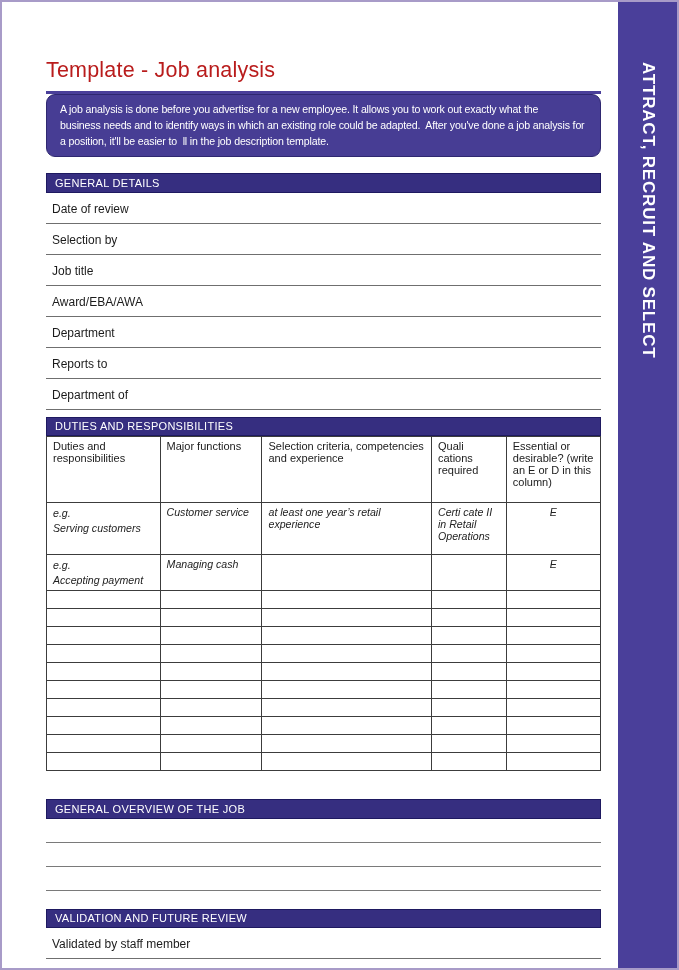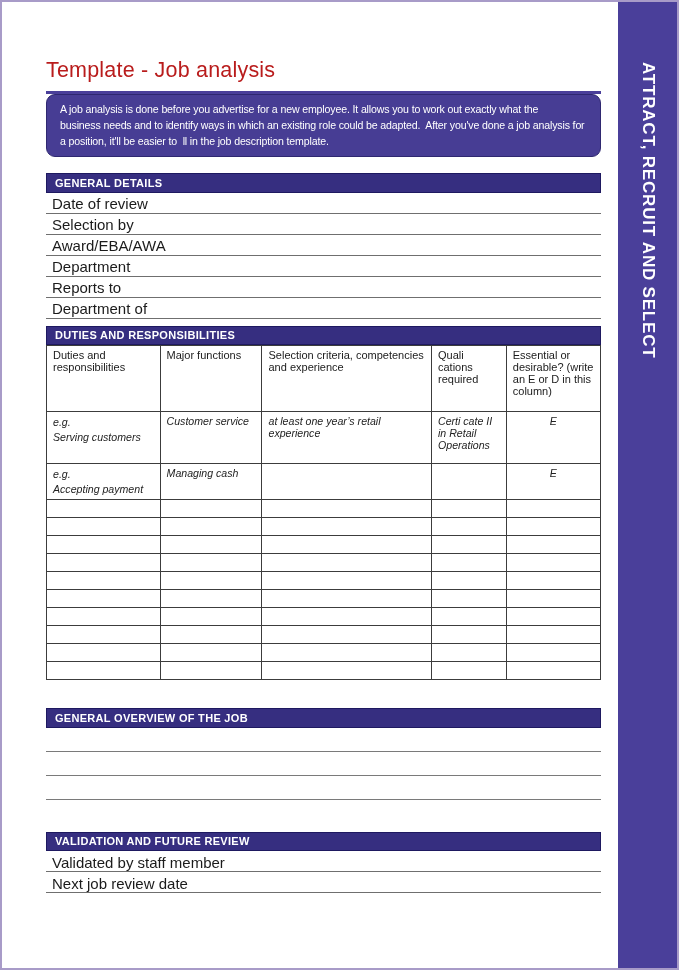--- a/index.html
+++ b/index.html
@@ -61,38 +61,38 @@
     letter-spacing: -0.15px;
     line-height: 16.2px;
     white-space: pre;
     overflow: hidden;
   }
 
   .bar {
     background: #362E80;
     border: 1.5px solid #1E1960;
     color: #ffffff;
-    font-weight: bold;
+    font-weight: normal;
     font-size: 11px;
     letter-spacing: 0.3px;
     padding: 2.5px 8px 3px 8px;
     height: 19.5px;
   }
   .bar-general { margin-top: 16px; }
   .bar-duties  { margin-top: 7px; }
   .bar-overview { margin-top: 28px; }
-  .bar-validation { margin-top: 32px; }
+  .bar-validation { margin-top: 18px; }
 
   .field-row {
-    height: 21px;
+    height: 31px;
     border-bottom: 1.6px solid #6f6f6f;
     display: flex;
     align-items: center;
     padding: 2px 0 0 6px;
-    font-size: 15px;
+    font-size: 12px;
     color: #1b1b1b;
   }
 
   table.duties-table {
     width: 100%;
     border-collapse: collapse;
     table-layout: fixed;
   }
   .duties-table th, .duties-table td {
     border: 1px solid #3c3c3c;
@@ -141,20 +141,23 @@
       <div class="intro-line">a position, it'll be easier to  ll in the job description template.</div>
     </div>
 
     <div class="bar bar-general">GENERAL DETAILS</div>
 
     <div class="field-row">
         <span>Date of review</span>
       </div>
     <div class="field-row">
         <span>Selection by</span>
+      </div>
+    <div class="field-row">
+        <span>Job title</span>
       </div>
     <div class="field-row">
         <span>Award/EBA/AWA</span>
       </div>
     <div class="field-row">
         <span>Department</span>
       </div>
     <div class="field-row">
         <span>Reports to</span>
       </div>

